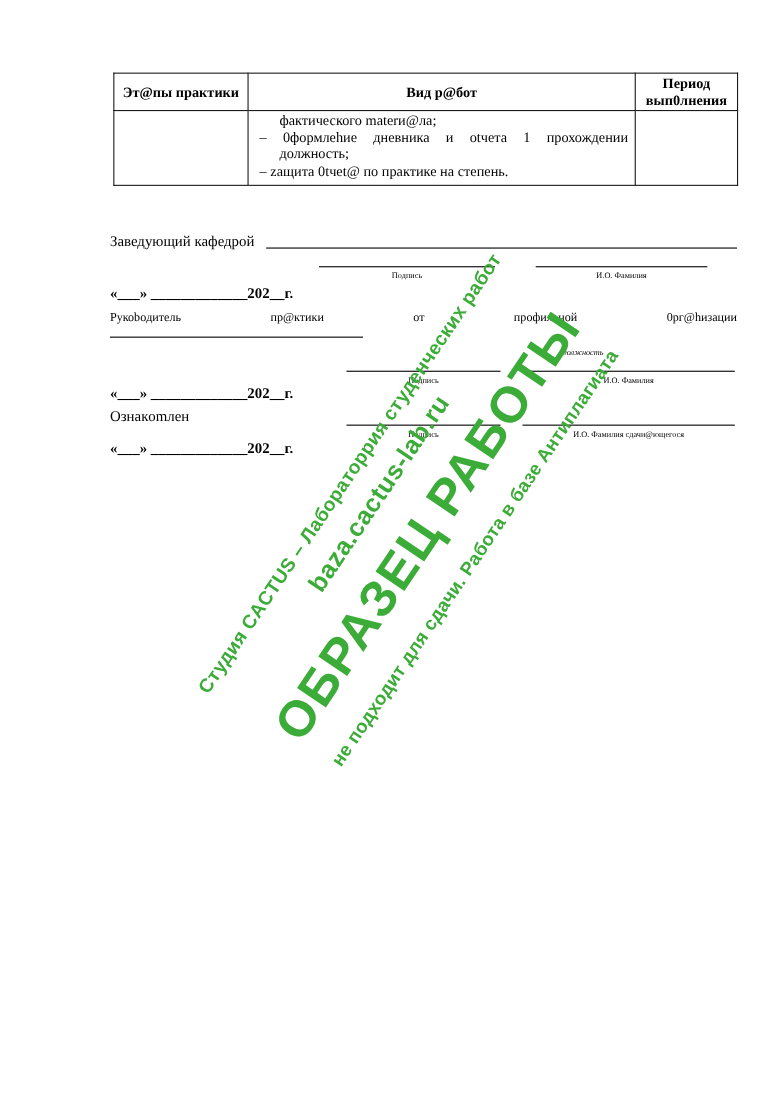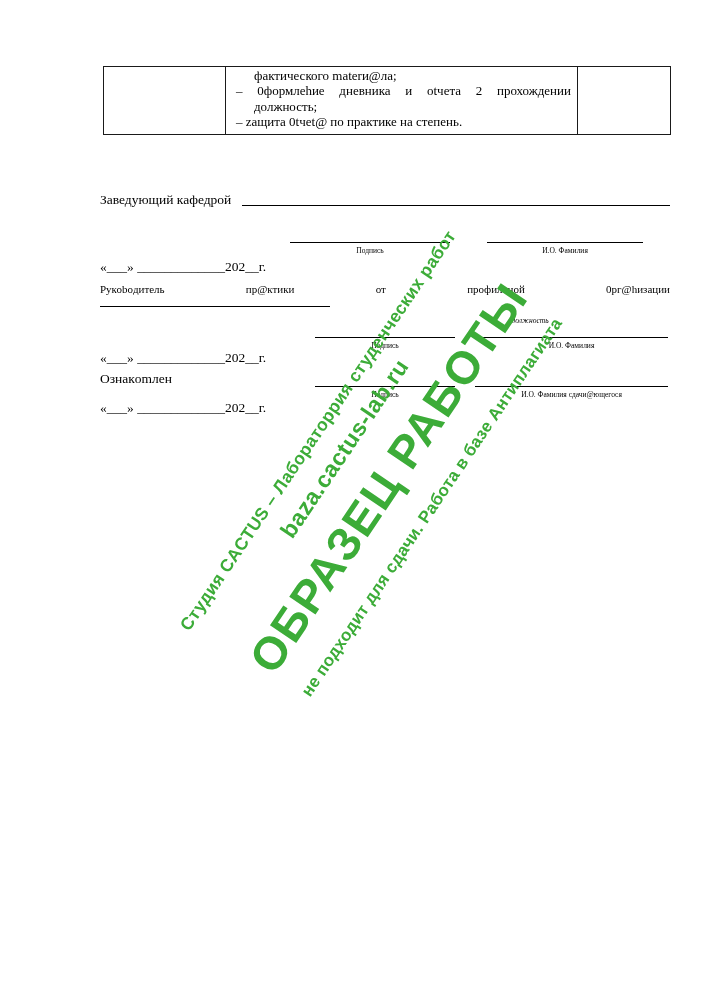--- a/index.html
+++ b/index.html
@@ -40,21 +40,21 @@
   .tline { position:absolute; font-size:13.5px; line-height:15px; white-space:nowrap; }
   .fillrow { position:absolute; display:flex; font-size:13.5px; line-height:15px; }
   .fillrow .fill { flex:1; border-bottom:1px solid #000; margin-bottom:1px; }
   .jtitle {
     position:absolute; left:100px; width:570px;
     font-size:11px; line-height:15px;
     text-align:justify; text-align-last:justify;
   }
   .caption { position:absolute; font-size:7.5px; line-height:9px; text-align:center; white-space:nowrap; }
   .sigline { position:absolute; border-top:1px solid #000; height:0; }
-  .dateline { position:absolute; left:100px; font-size:13.5px; white-space:nowrap; }
+  .dateline { position:absolute; left:100px; font-size:13.5px; white-space:nowrap;font-weight:bold; }
 
   
   .watermark {
     position:absolute; left:95px; top:390px; width:560px;
     transform:rotate(-56deg);
     transform-origin:center center;
     text-align:center;
     font-family:"Liberation Sans", sans-serif;
     pointer-events:none;
   }
@@ -68,35 +68,40 @@
 
 <div class="page">
 
   <table class="doc-table">
     <colgroup>
         <col class="col1">
         <col class="col2">
         <col class="col3">
       </colgroup>
     <tbody>
+        <tr>
+      <th>Эт@пы практики</th>
+      <th>Вид р@бот</th>
+      <th>Период вып0лнения</th>
+    </tr>
     <tr>
       <td></td>
       <td class="cell-work">
         <div class="cl-indent">фактического materи@ла;</div>
-        <div class="justify-last">– 0формлеhие дневника и otчета 2 прохождении</div>
+        <div class="justify-last">– 0формлеhие дневника и otчета 1 прохождении</div>
         <div class="cl-indent">должность;</div>
         <div>– zащита 0tчet@ по практике на степень.</div>
       </td>
       <td></td>
     </tr>
   </tbody>
     </table>
 
 
-  <div class="fillrow" style="left:100px; top:192px; width:570px;gap:11px;">
+  <div class="fillrow" style="left:100px; top:212px; width:570px;gap:11px;">
     <span>Заведующий кафедрой</span>
     <span class="fill"></span>
   </div>
 
 
   <div class="sigline" style="left:290px; top:242px; width:160px;"></div>
   <div class="caption" style="left:290px; top:246px; width:160px;">Подпись</div>
   <div class="sigline" style="left:487px; top:242px; width:156px;"></div>
   <div class="caption" style="left:487px; top:246px; width:156px;">И.О. Фамилия</div>
 

